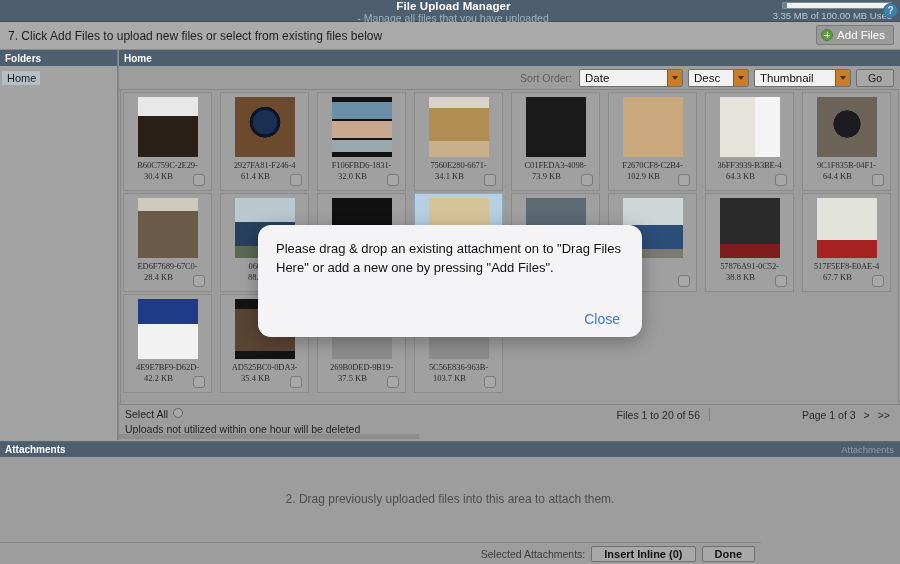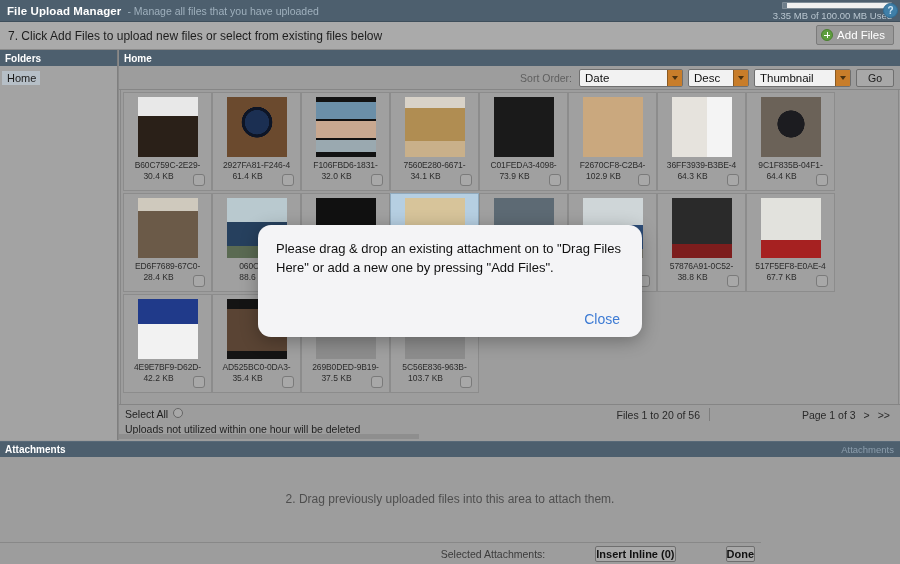--- a/index.html
+++ b/index.html
@@ -14,21 +14,21 @@
     position: relative;
     width: 900px; height: 564px;
     background: #9d9d9d;
   }
 
   
   .titlebar {
     position: absolute; left: 0; top: 0; width: 900px; height: 22px;
     background: #4d5f6e;
     border-bottom: 1px solid #3e4e5b;
-    display: flex; align-items: center;
+    display: flex; align-items: center; flex-direction: column;
   }
   .titlebar .t-main {
     color: #ffffff; font-size: 11.5px; font-weight: bold;
     margin-left: 7px; letter-spacing: .1px;
   }
   .titlebar .t-sub {
     color: #9fb0bd; font-size: 10.5px; margin-left: 6px;
   }
   .quota {
     position: absolute; right: 8px; top: 0; height: 22px;
@@ -153,22 +153,23 @@
   
   .gridwrap {
     flex: 1; overflow: hidden; position: relative;
     background: #9d9d9d;
     border-left: 1px solid #888; border-right: 1px solid #888;
     margin: 0 1px;
   }
   .grid {
     display: grid;
     grid-template-columns: repeat(8, 89px);
-    gap: 2px 0;
+    gap: 2px 8px;
     padding: 2px 0 0 2px;
+    font-family: Liberation Serif, serif;
   }
   .tile {
     width: 89px; height: 99px;
     background: #a0a0a0;
     border: 1px solid #8c8c8c;
     display: flex; flex-direction: column; align-items: center;
     position: relative;
   }
   .tile.selected { background: #b6cfe2; border-color: #8fa9bd; }
   .thumb {
@@ -248,24 +249,24 @@
   }
   .dropzone .dz-text { font-size: 12px; color: #4e4e4e; }
   .att-foot {
     position: absolute; left: 0; bottom: 0; width: 761px; height: 22px;
     background: #9d9d9d; border-top: 1px solid #888;
     display: flex; align-items: center; justify-content: flex-end;
     padding-right: 6px; gap: 6px;
   }
   .att-foot .lbl { font-size: 10.5px; color: #3b3b3b; }
   .btn-flat {
-    height: 16px; padding: 0 0;
+    height: 16px; padding: 0 12px;
     background: #a8a8a8; border: 1px solid #6f6f6f; border-radius: 2px;
     font-size: 11px; font-weight: bold; color: #111;
-    display: flex; align-items: center; justify-content: center; margin-left: 44px;
+    display: flex; align-items: center; justify-content: center;
   }
 
   
   .hscroll {
     position: absolute; left: 119px; top: 434px; width: 300px; height: 5px;
     background: #8e8e8e;
   }
   .top-sliver {
     position: absolute; left: 700px; top: 0; width: 148px; height: 4px;
     background: #c9c9c9;

